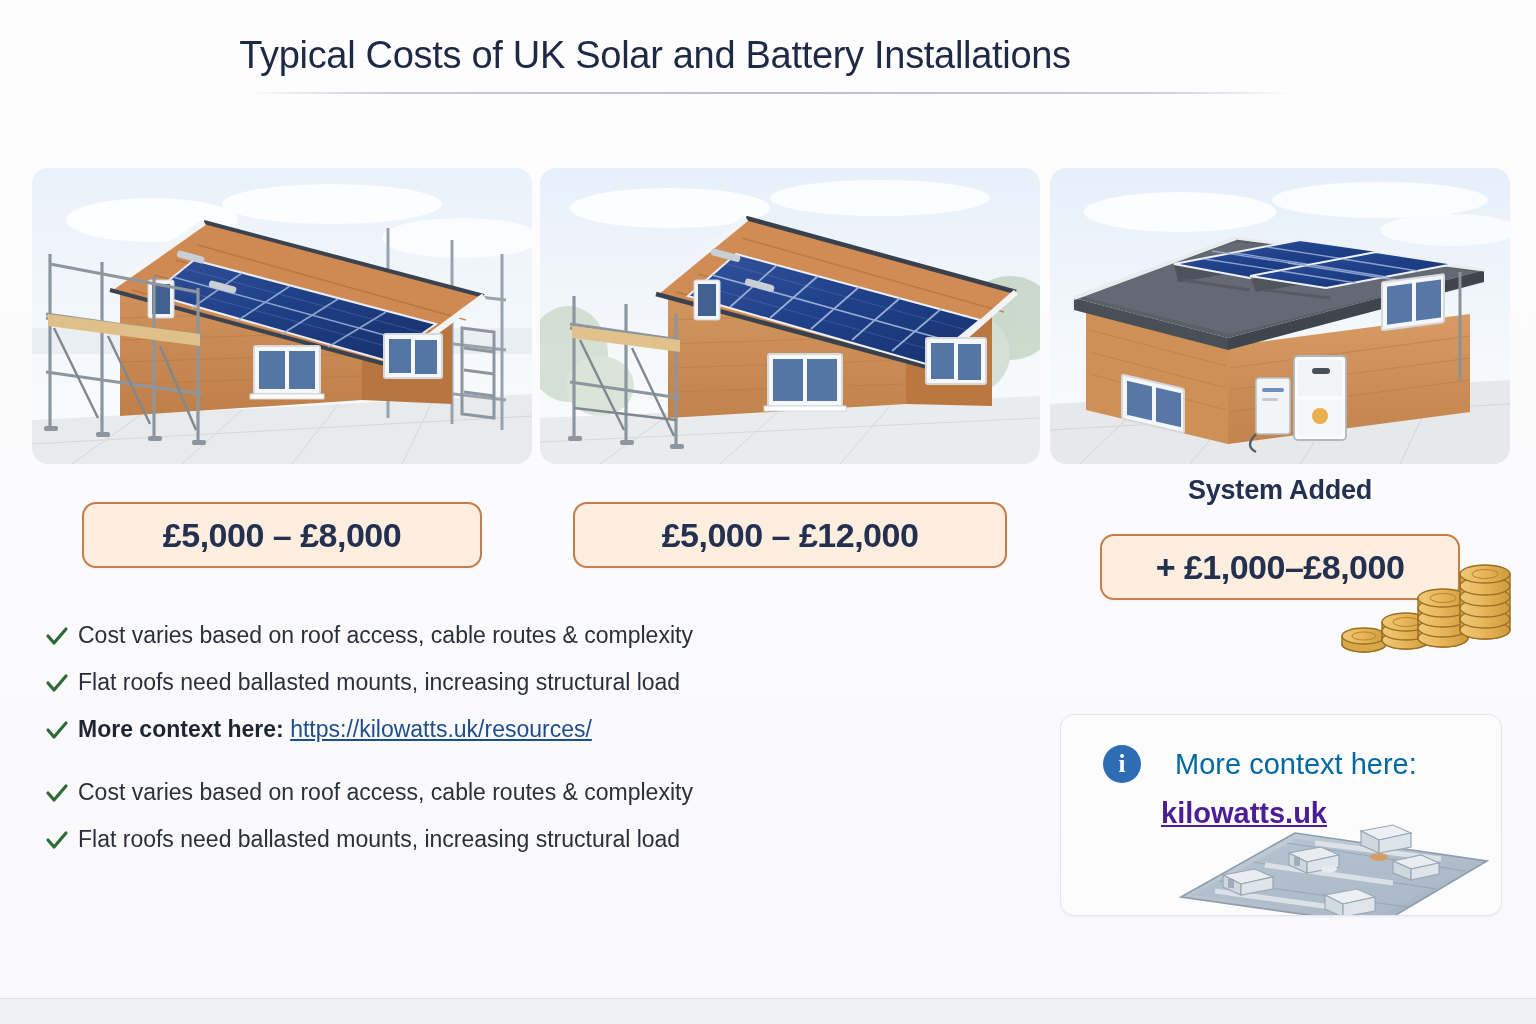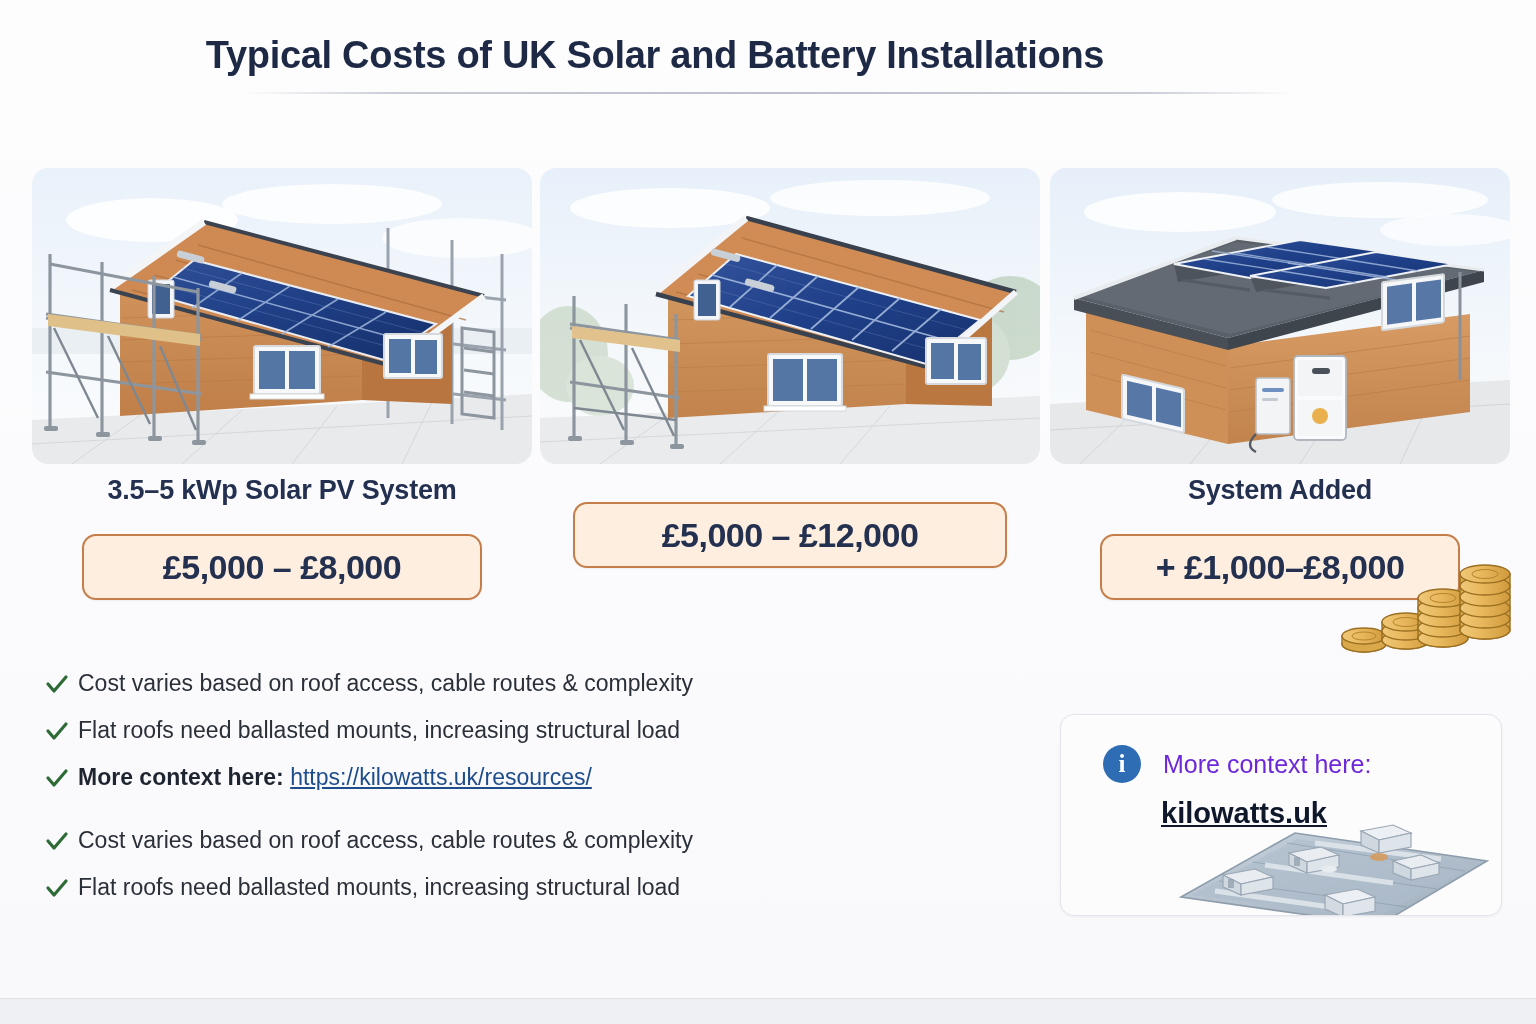--- a/index.html
+++ b/index.html
@@ -12,21 +12,21 @@
   .page{
     position:absolute;left:0;top:0;width:1536px;height:998px;
     background:linear-gradient(180deg,#fdfdfe 0%,#fbfbfd 55%,#f9f9fc 100%);
     box-shadow:0 1px 0 rgba(0,0,0,.06);
     overflow:hidden;
   }
   
   .title{
     position:absolute;left:0;top:34px;width:1310px;
     text-align:center;
-    font-size:38px;font-weight:bold;letter-spacing:-.3px;
+    font-size:38px;font-weight:normal;letter-spacing:-.3px;
     color:#1d2945;
   }
   .title-rule{
     position:absolute;left:246px;top:92px;width:1046px;height:2px;
     background:linear-gradient(90deg,rgba(200,204,214,0) 0%,#c9ccd6 14%,#bcc0cc 50%,#c9ccd6 86%,rgba(200,204,214,0) 100%);
     border-radius:2px;
   }
   
   .cards{position:absolute;left:0;top:168px;width:1536px;height:300px;}
   .card{position:absolute;top:0;height:296px;border-radius:16px;overflow:hidden;}
@@ -52,42 +52,42 @@
     display:flex;align-items:center;justify-content:center;
     font-size:34px;font-weight:bold;color:#23304f;letter-spacing:-.5px;
     box-shadow:0 1px 2px rgba(0,0,0,.05);
   }
   .k1 .badge{width:396px;}
   .k2 .badge{width:430px;}
   .k3 .badge{width:356px;}
   .coins{position:absolute;left:1336px;top:546px;width:180px;height:110px;}
   .coins svg{display:block;width:100%;height:100%;}
   
-  .bullets{position:absolute;left:44px;top:668px;width:900px;}
+  .bullets{position:absolute;left:44px;top:620px;width:900px;}
   .bullet{display:flex;align-items:flex-start;margin-bottom:14px;}
   .bullet.gap{margin-top:30px;}
   .tick{flex:0 0 34px;height:30px;margin-top:3px;}
   .tick svg{display:block;width:26px;height:26px;}
   .btext{font-size:23px;color:#2a2f38;line-height:30px;}
   .btext .strong{font-weight:bold;color:#1f2530;}
   .btext .link{color:#1e4d8c;}
   
   .infocard{
     position:absolute;left:1060px;top:714px;width:440px;height:200px;
     background:#fcfcfd;border:1px solid #e3e5ea;border-radius:14px;
     box-shadow:0 1px 3px rgba(20,25,40,.05);
     overflow:hidden;
   }
   .info-row{position:absolute;left:42px;top:30px;display:flex;align-items:center;}
   .info-ico{width:38px;height:38px;border-radius:50%;background:#2e6db4;
     display:flex;align-items:center;justify-content:center;
     color:#fff;font-size:25px;font-weight:bold;font-family:"Liberation Serif",serif;
     flex:0 0 38px;}
-  .info-lbl{margin-left:22px;font-size:25px;color:#6d28d9;}
-  .info-link{position:absolute;left:100px;top:82px;font-size:29px;font-weight:bold;color:#0f172a;}
+  .info-lbl{margin-left:34px;font-size:29px;color:#0369a1;}
+  .info-link{position:absolute;left:100px;top:82px;font-size:29px;font-weight:bold;color:#4c1d95;}
   .info-art{position:absolute;right:2px;bottom:-4px;width:330px;height:120px;}
   .info-art svg{display:block;width:100%;height:100%;}
 </style>
 </head>
 <body>
 
 <div class="page">
 
   <div class="title">Typical Costs of UK Solar and Battery Installations</div>
   <div class="title-rule"></div>
@@ -429,21 +429,20 @@
           <rect x="262" y="200" width="18" height="6" rx="3" fill="#4a5059"></rect>
           <rect x="248" y="232" width="44" height="36" rx="2" fill="#f4f6f8"></rect>
           <circle cx="270" cy="248" r="8" fill="#e8a93a" opacity=".9"></circle>
           <path d="M206 266 C198 274 198 280 206 284" stroke="#555b63" stroke-width="2.4" fill="none"></path>
         </g>
       </svg>
     </div>
   </div>
 
   <div class="col k1">
-    <div class="col-label">3.5–5 kWp Solar PV System</div>
     <div class="badge">£5,000 – £8,000</div>
   </div>
   <div class="col k2">
     <div class="badge">£5,000 – £12,000</div>
   </div>
   <div class="col k3">
     <div class="col-label">System Added</div>
     <div class="badge">+ £1,000–£8,000</div>
   </div>
 

